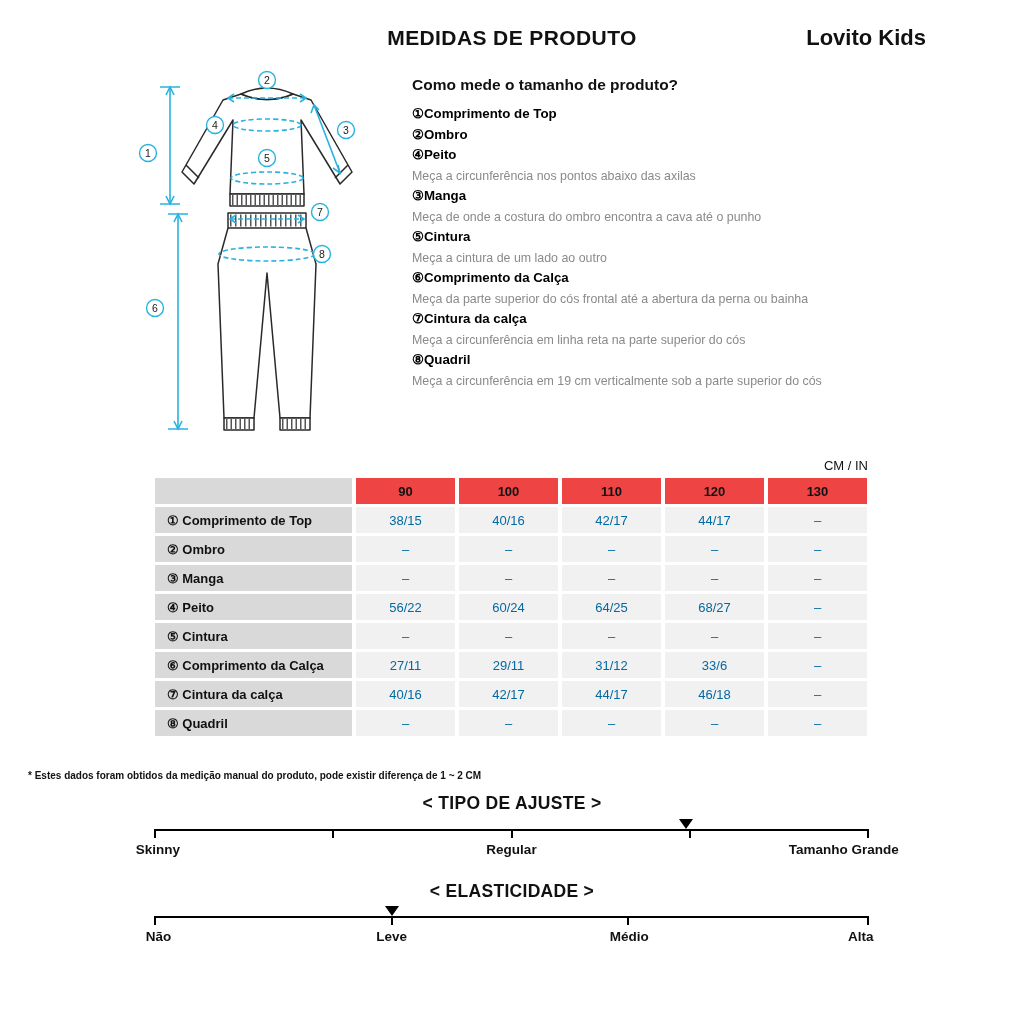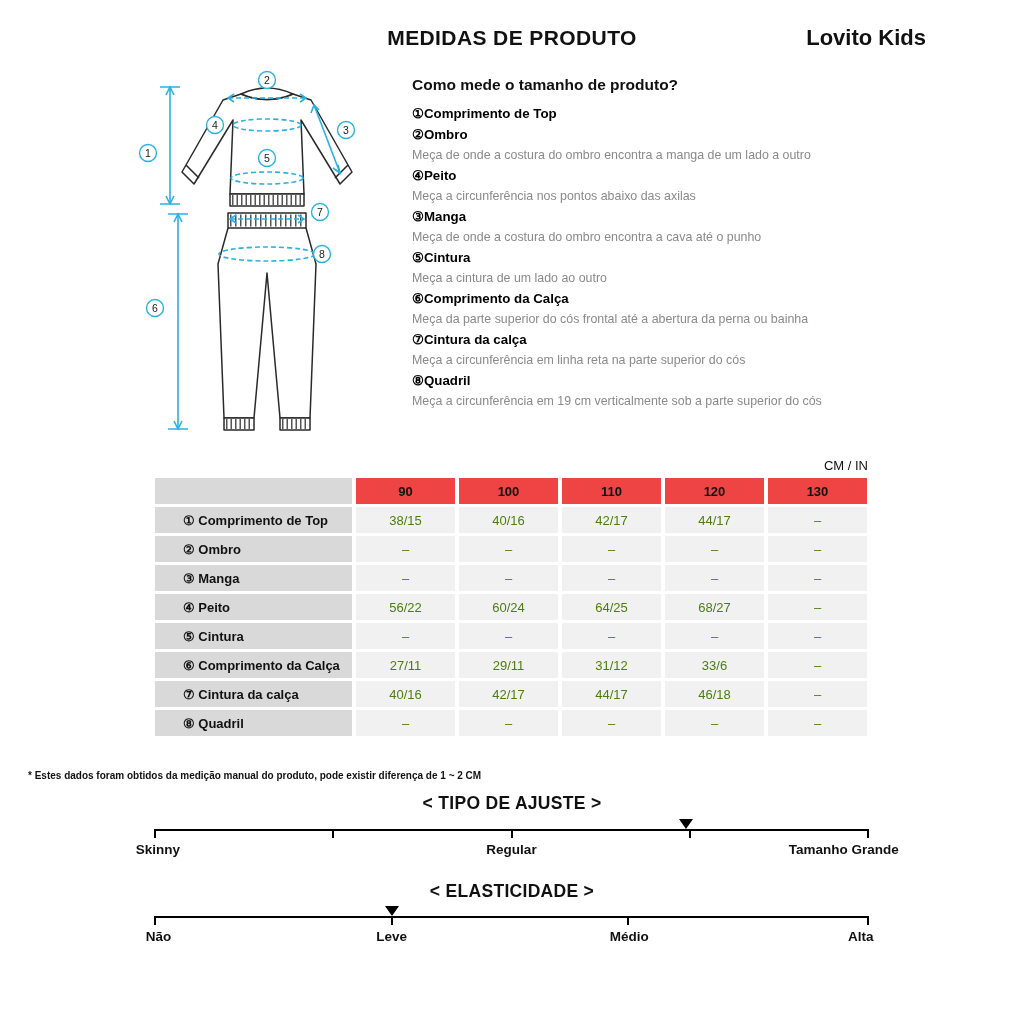--- a/index.html
+++ b/index.html
@@ -17,22 +17,22 @@
   .item-name{font-size:13.3px;font-weight:700;color:#000;}
   .item-desc{font-size:12.4px;color:#8a8a8a;}
 
   .unit-label{position:absolute;top:458px;right:156px;font-size:13px;font-weight:400;}
 
   .size-table{position:absolute;left:155px;top:478px;display:grid;
         grid-template-columns:197px repeat(5,99px);grid-auto-rows:26px;gap:3px 4px;}
   .cell{display:flex;align-items:center;justify-content:center;font-size:13px;}
   .cell.head{background:#ef4444;font-weight:700;}
   .cell.blank{background:#d9d9d9;}
-  .cell.rowlabel{background:#d9d9d9;font-weight:700;justify-content:flex-start;padding-left:28px;}
-  .cell.val{background:#f1f1f1;color:#4d7c0f;}
+  .cell.rowlabel{background:#d9d9d9;font-weight:700;justify-content:flex-start;padding-left:12px;}
+  .cell.val{background:#f1f1f1;color:#0369a1;}
 
   .footnote{position:absolute;top:760px;left:0;width:100%;text-align:left;
         font-size:10px;font-weight:700;padding-left:28px;}
 
   .scale-title{position:absolute;left:0;width:100%;text-align:center;
         font-size:17.5px;font-weight:700;letter-spacing:.3px;}
   .scale-track{position:absolute;left:155px;width:713px;height:2px;background:#000;}
   .tick{position:absolute;top:0;width:2px;height:9px;background:#000;transform:translateX(-50%);}
   .marker{position:absolute;top:-10px;width:0;height:0;transform:translateX(-50%);
         border-left:7px solid transparent;border-right:7px solid transparent;
@@ -132,21 +132,20 @@
     </g>
   </svg>
 
   <section class="howto">
     <h2>Como mede o tamanho de produto?</h2>
     <div class="howto-item">
       <div class="item-name"><span>①</span><span>Comprimento de Top</span></div>
     </div>
     <div class="howto-item">
       <div class="item-name"><span>②</span><span>Ombro</span></div>
-      <div class="item-desc">Meça de onde a costura do ombro encontra a manga de um lado a outro</div>
     </div>
     <div class="howto-item">
       <div class="item-name"><span>④</span><span>Peito</span></div>
       <div class="item-desc">Meça a circunferência nos pontos abaixo das axilas</div>
     </div>
     <div class="howto-item">
       <div class="item-name"><span>③</span><span>Manga</span></div>
       <div class="item-desc">Meça de onde a costura do ombro encontra a cava até o punho</div>
     </div>
     <div class="howto-item">

